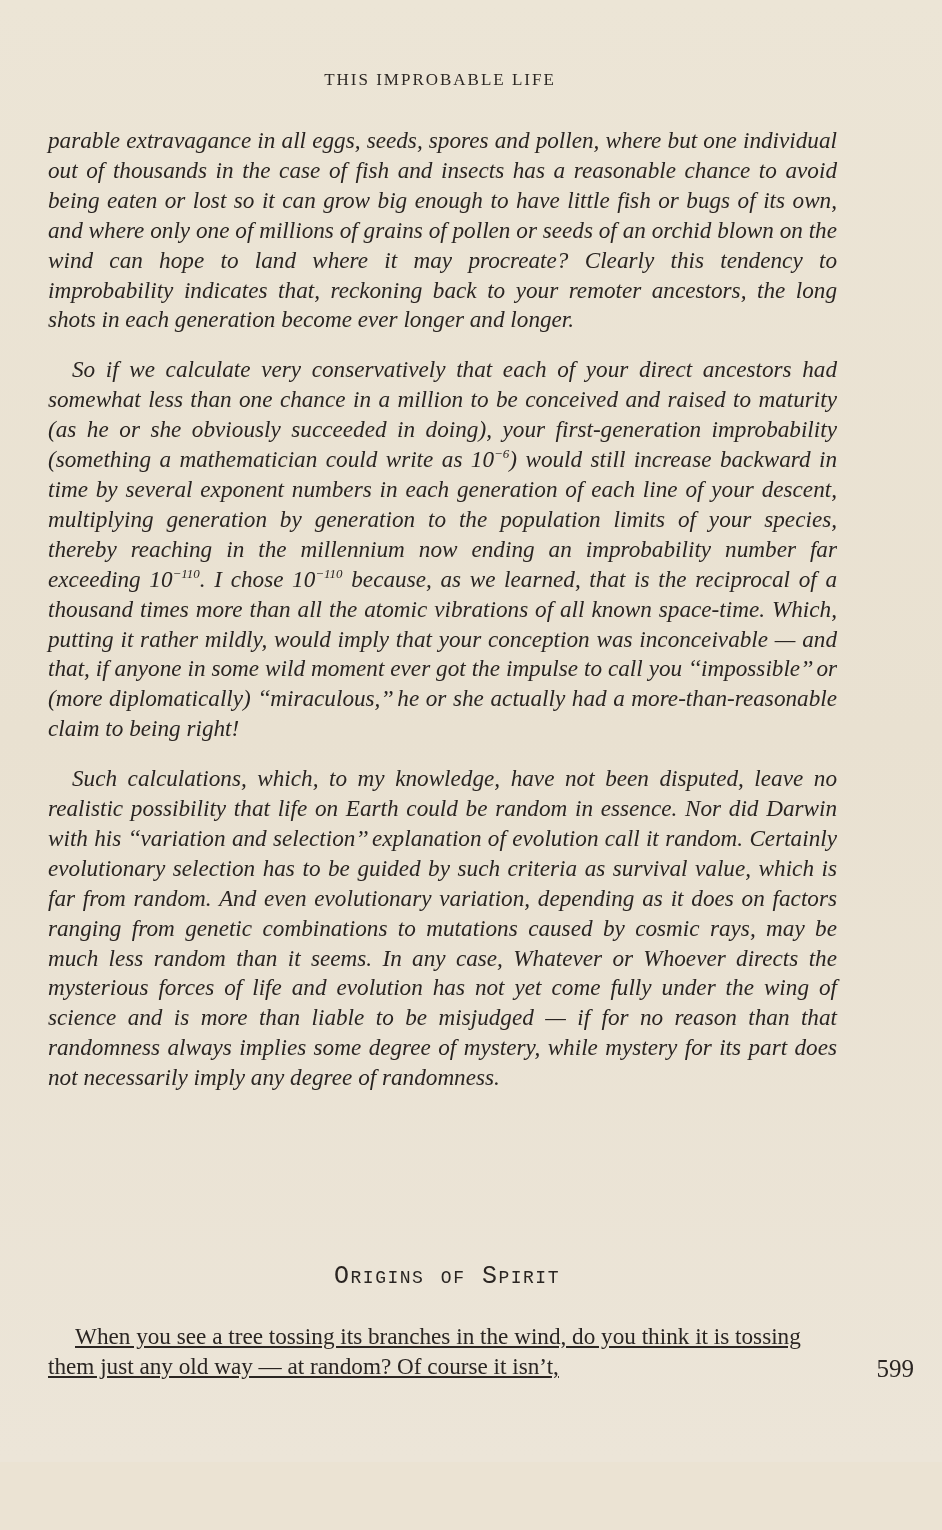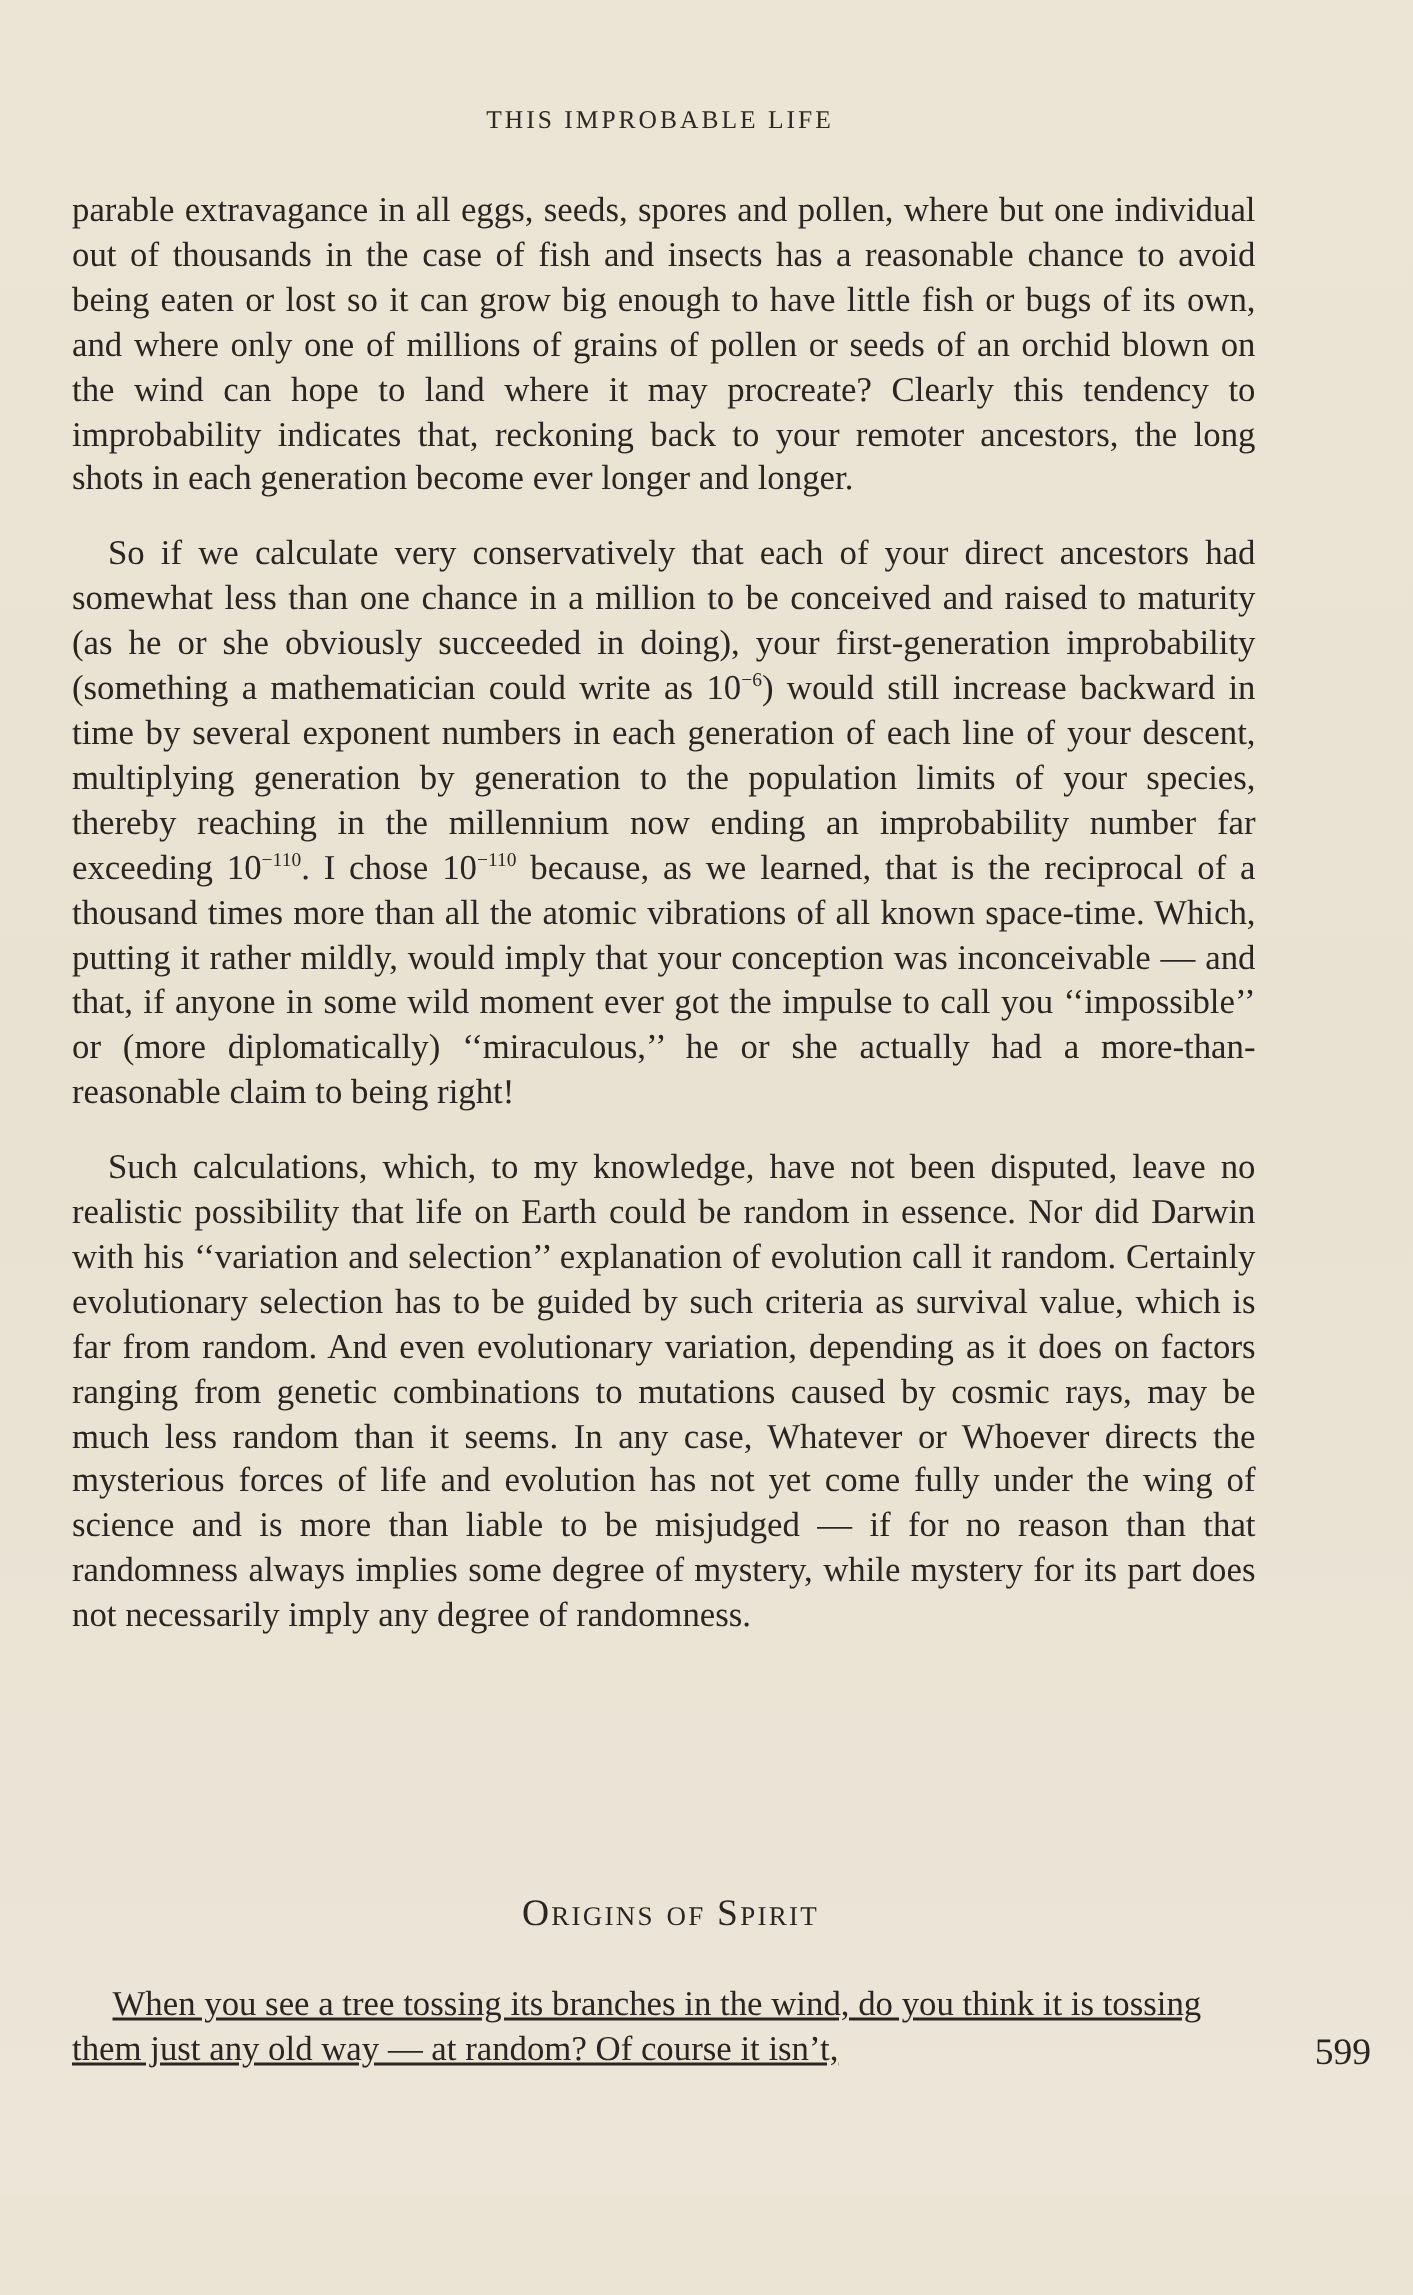--- a/index.html
+++ b/index.html
@@ -15,27 +15,28 @@
       background: linear-gradient(180deg, #ece5d6 0%, #e9e1d1 50%, #ece5d8 100%);
     }
     .running-head {
       position:absolute; top:70px; left:0; width:880px; text-align:center;
       font-size:17px; letter-spacing:2px; color:#2d2824;
     }
     .body-text {
       position:absolute; left:48px; top:126px; width:789px;
       font-size:23.2px; line-height:29.9px;
       text-align:justify;
+      font-style:italic;
     }
     .body-text p { margin:0; }
     .body-text p.indent { text-indent:24px;margin-top:20px; }
     sup { font-size:13px; line-height:0; vertical-align:9px; }
     .heading {
       position:absolute; top:1262px; left:0; width:894px; text-align:center;
-      font-size:25px; letter-spacing:1.5px; font-variant:small-caps;
+      font-size:25px; letter-spacing:1.5px; font-variant:small-caps;font-family:Liberation Mono, monospace;
     }
     .final {
       position:absolute; left:48px; top:1322px; width:795px;
       font-size:23.2px; line-height:29.9px;text-decoration:underline;
     }
     .final p { margin:0; text-indent:27px; }
     .folio {
       position:absolute; right:28px; top:1355px; font-size:25px;
     }
   </style>

